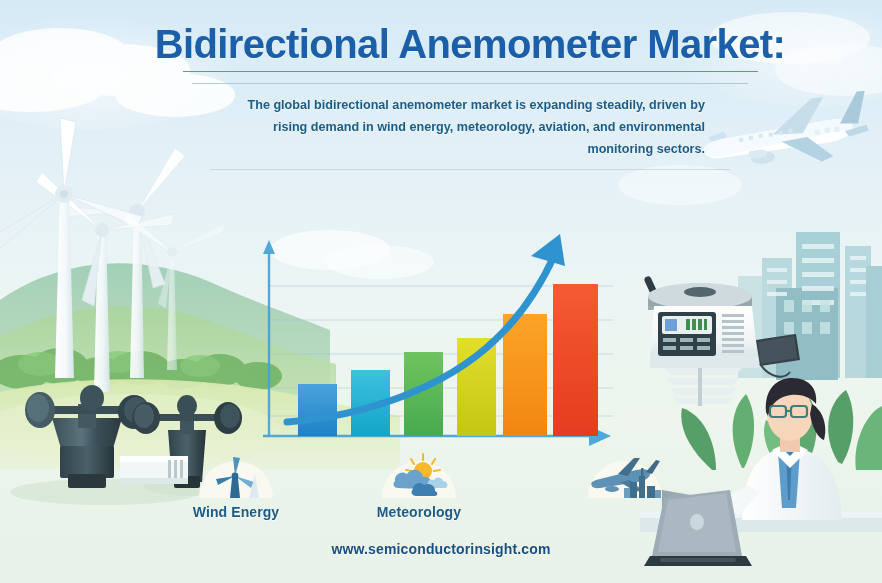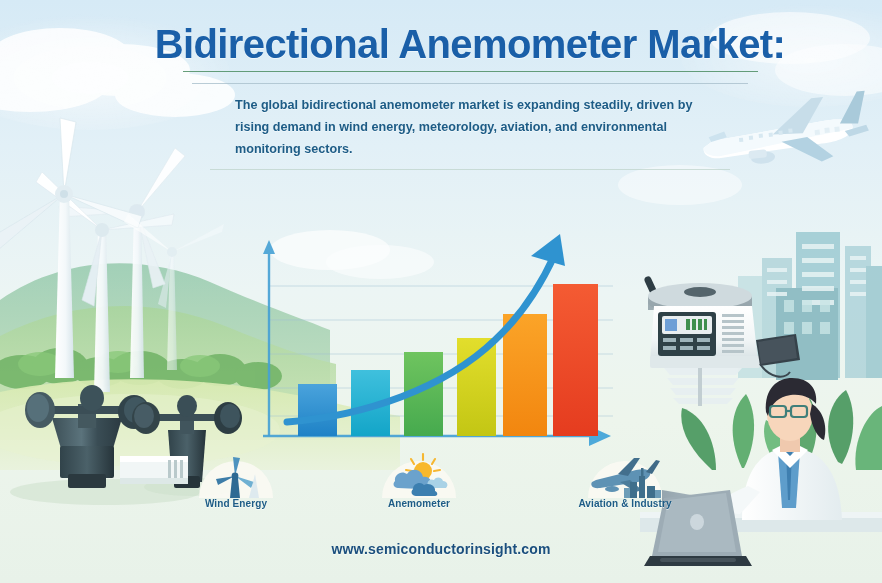--- a/index.html
+++ b/index.html
@@ -27,35 +27,35 @@
   .title-sub{
     margin-top:7px;
     font-family:"Liberation Serif", serif;
     font-style:italic;font-weight:bold;font-size:31px;
     color:#3c7d52;letter-spacing:.2px;
   }
   .rule-thin{width:556px;height:0;margin:11px auto 0 auto;border-top:1px solid #a9bfcc;opacity:.8;}
   .rule-thin.bottom{margin-top:9px;border-top:1px solid #b9cfc4;opacity:.65;width:520px;}
 
   .lede{
-    width:470px;margin:11px auto 0 auto;text-align:left;
+    width:470px;margin:11px auto 0 auto;text-align:right;
     font-family:"Liberation Sans", sans-serif;
     font-size:12.6px;line-height:1.72;color:#1d5c86;font-weight:600;
     text-shadow:0 1px 0 rgba(255,255,255,.5);
   }
 
   
   .chart{position:absolute;left:255px;top:228px;width:370px;height:226px;}
 
   
   .cats{position:absolute;left:0;top:452px;width:882px;height:80px;}
   .cat{position:absolute;width:124px;text-align:center;}
   .cat .badge{position:relative;width:86px;height:46px;margin:0 auto;}
   .cat .label{
-    font-size:10px;font-weight:bold;color:#1d5c86;
+    margin-top:6px;font-size:14px;font-weight:bold;color:#1d5c86;
     font-family:"Liberation Sans", sans-serif;
     text-shadow:0 1px 0 rgba(255,255,255,.6);letter-spacing:.1px;
   }
   .cat.c1{left:174px;} .cat.c2{left:357px;} .cat.c3{left:535px;width:180px;}
 
   
   .footer{position:absolute;left:0;top:540px;width:882px;text-align:center;}
   .footer .url{
     font-family:"Liberation Sans", sans-serif;
     font-size:14px;font-weight:bold;color:#1b4f7e;letter-spacing:.15px;
@@ -537,21 +537,21 @@
             <line x1="64" y1="18" x2="58" y2="19"></line>
           </g>
           <circle cx="47" cy="19" r="9" fill="#f8b82c"></circle>
           <path d="M22 36 C 18 36 16 32 19 29 C 18 22 26 18 31 22 C 35 15 46 17 47 25
                    C 53 24 57 29 54 34 C 52 37 48 37 44 37 Z" fill="#6ba2cc"></path>
           <path d="M52 34 C 50 30 54 26 58 28 C 60 24 66 25 67 29 C 71 29 73 33 70 36 L 54 36 Z" fill="#a9d2e6"></path>
           <path d="M40 44 C 36 44 34 40 37 37 C 37 31 45 29 48 33 C 53 30 60 34 59 39
                    C 62 40 62 44 59 44 Z" fill="#3c7fb0"></path>
         </svg>
       </div>
-      <div class="label">Anemometer</div>
+      <div class="label">Meteorology</div>
     </div>
 
     <div class="cat c3">
       <div class="badge">
         <svg width="86" height="46" viewBox="0 0 86 46">
           <path d="M6 46 A 37 37 0 0 1 80 46 Z" fill="#fbfaf3" opacity=".9"></path>
           <g transform="translate(8,6)">
             <path d="M6 22 L46 12 C56 10 62 12 60 17 C58 22 50 24 42 25 L10 30 C2 31 0 27 2 24 Z" fill="#5e92b4"></path>
             <path d="M28 16 L44 0 L50 0 L38 18 Z" fill="#436f8d"></path>
             <path d="M30 24 L46 34 L52 32 L40 22 Z" fill="#4b7c9b"></path>
@@ -563,21 +563,20 @@
             <rect x="57" y="24" width="6" height="22"></rect>
             <rect x="65" y="34" width="8" height="12"></rect>
             <rect x="59" y="16" width="2.5" height="9"></rect>
           </g>
           <g fill="#6d9db8">
             <rect x="42" y="36" width="6" height="10"></rect>
             <rect x="73" y="38" width="6" height="8"></rect>
           </g>
         </svg>
       </div>
-      <div class="label">Aviation &amp; Industry</div>
     </div>
   </div>
 
   <div class="footer">
     <div class="bar-bg"></div>
     <a class="url" href="#" style="text-decoration:none;">www.semiconductorinsight.com</a>
   </div>
 
 </div>
 

